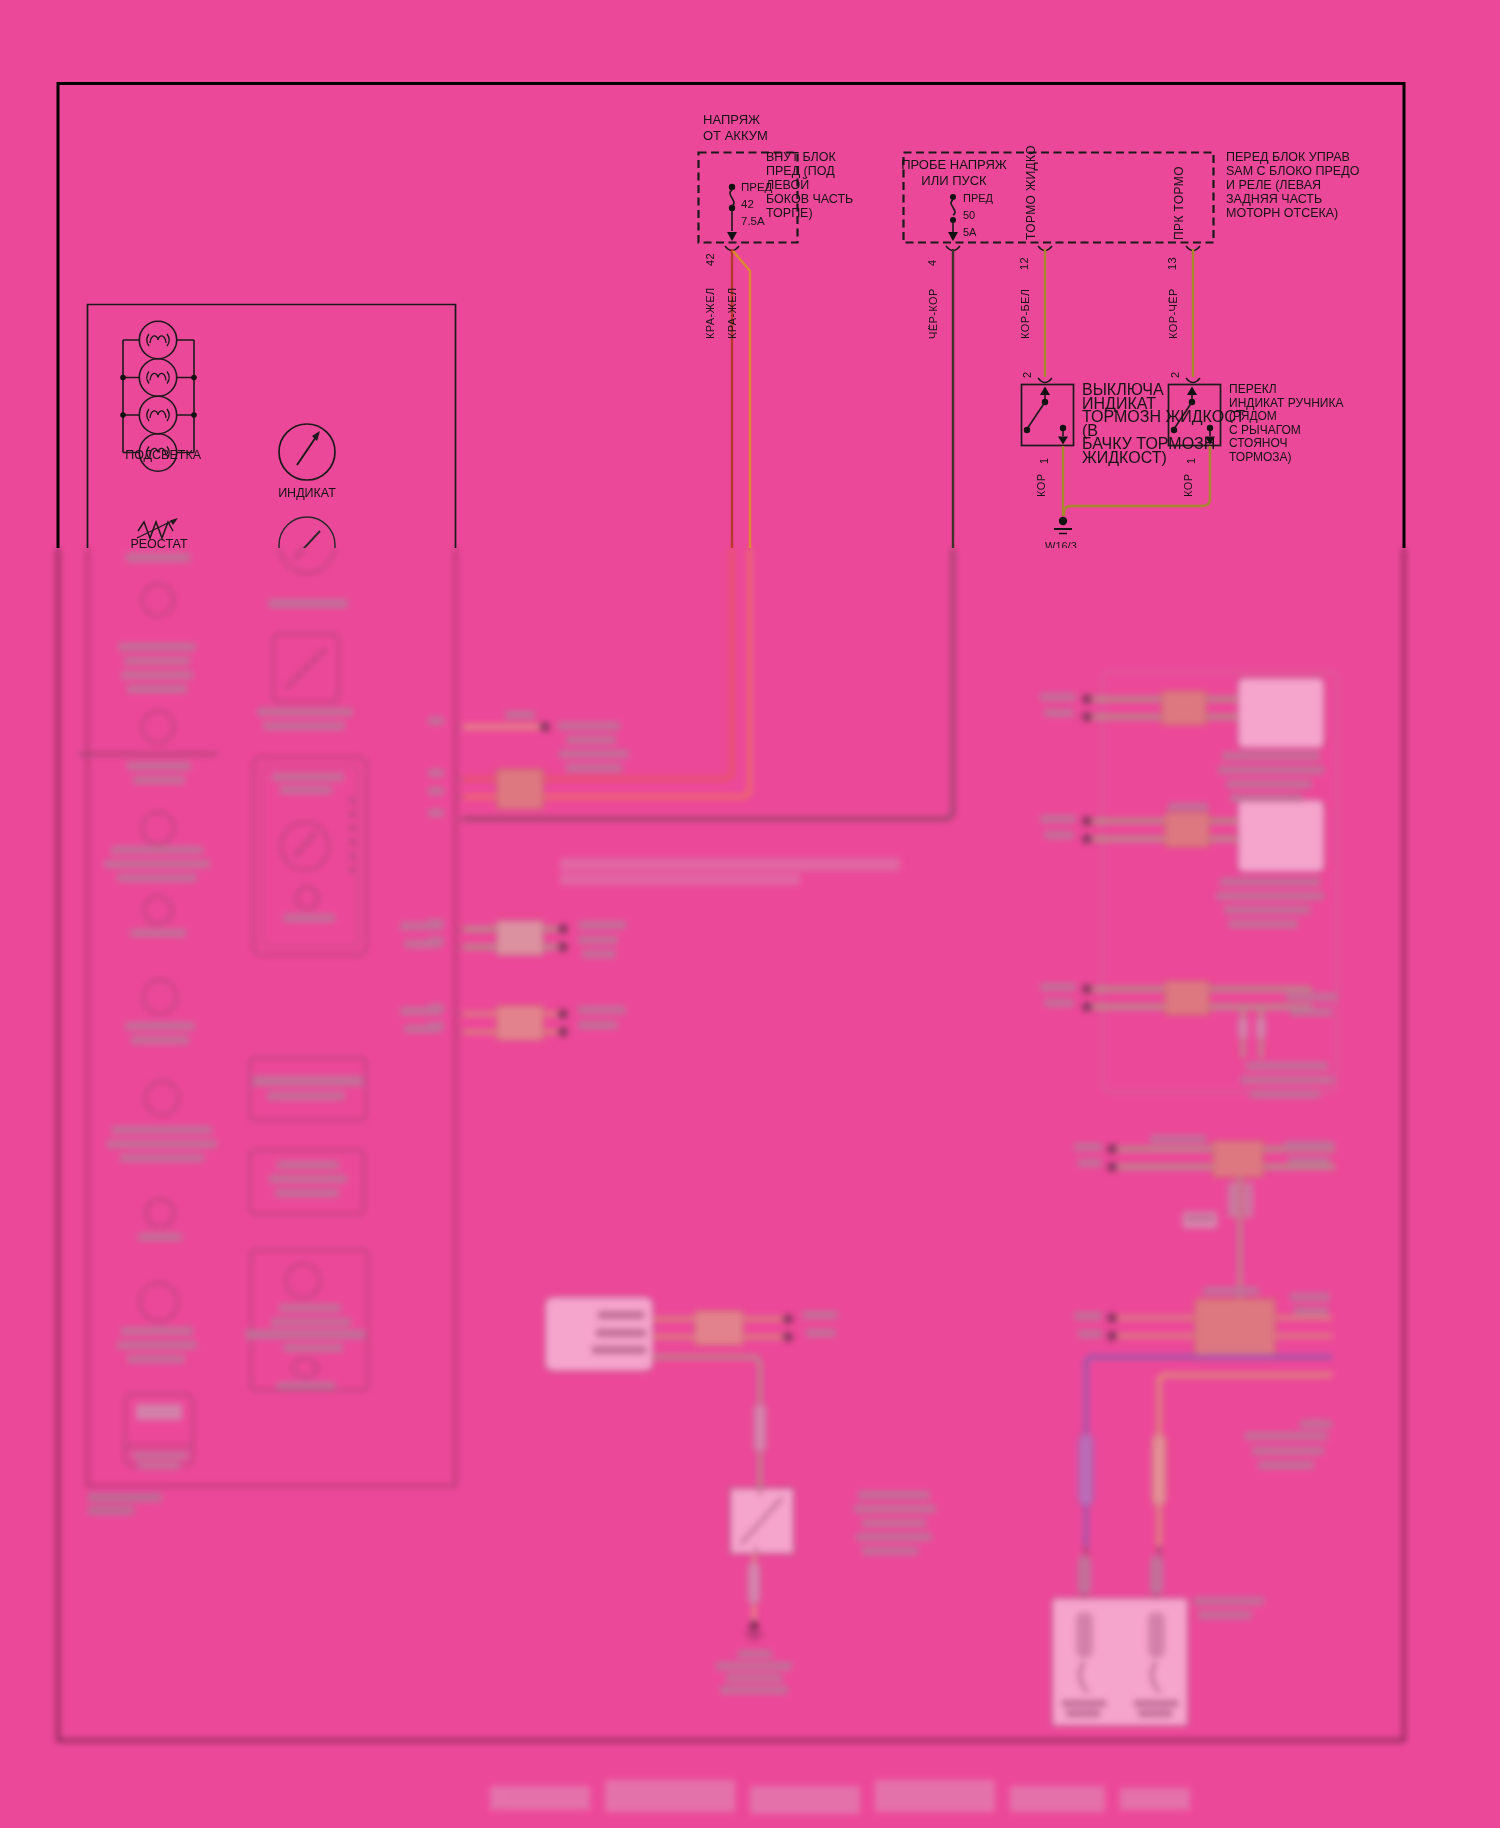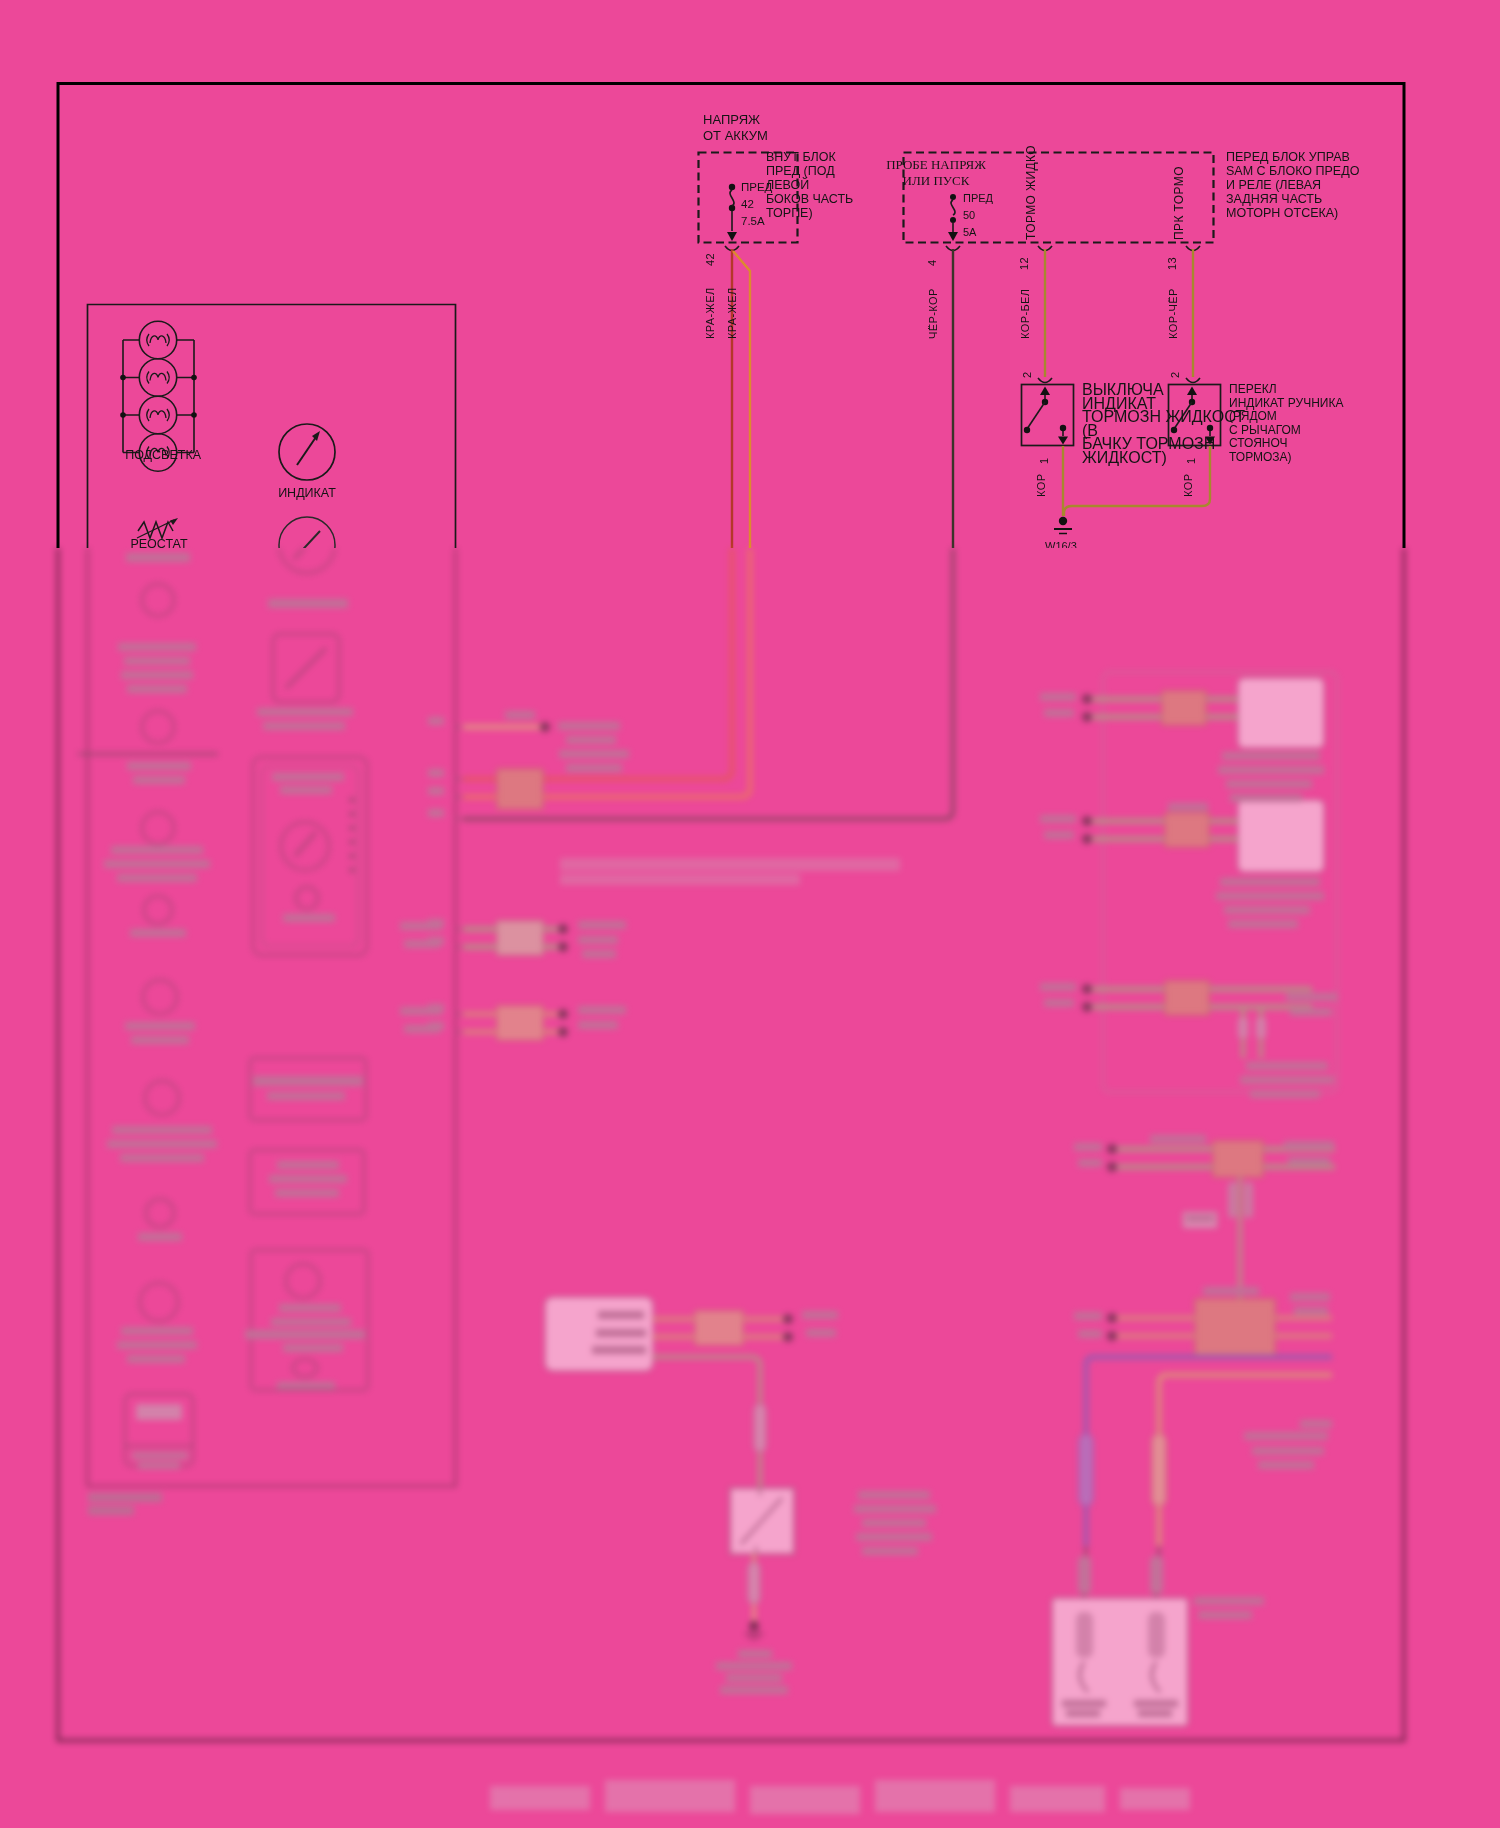--- a/index.html
+++ b/index.html
@@ -146,21 +146,21 @@
 7.5А</div>
     <div class="lbl" style="left:766px;top:150px;">ВНУТ БЛОК
 ПРЕД (ПОД
 ЛЕВОЙ
 БОКОВ ЧАСТЬ
 ТОРПЕ)</div>
     <div class="vlabel" style="left:717px;top:252px;">42</div>
     <div class="vlabel" style="left:717px;top:325px;">КРА-ЖЕЛ</div>
     <div class="vlabel" style="left:739px;top:325px;">КРА-ЖЕЛ</div>
 
-    <div class="lbl ttl ctr" style="left:880px;top:157px;width:112px;font-family:Liberation Serif, serif;">ПРОБЕ НАПРЯЖ
+    <div class="lbl ttl ctr" style="left:898px;top:157px;width:112px;">ПРОБЕ НАПРЯЖ
 ИЛИ ПУСК</div>
     <div class="lbl sm" style="left:963px;top:190px;">ПРЕД
 50
 5А</div>
     <div class="lbl" style="left:1226px;top:150px;">ПЕРЕД БЛОК УПРАВ
 SAM С БЛОКО ПРЕДО
 И РЕЛЕ (ЛЕВАЯ
 ЗАДНЯЯ ЧАСТЬ
 МОТОРН ОТСЕКА)</div>
     <div class="vlabel vlg" style="left:1038px;top:226px;">ТОРМО ЖИДКО</div>

